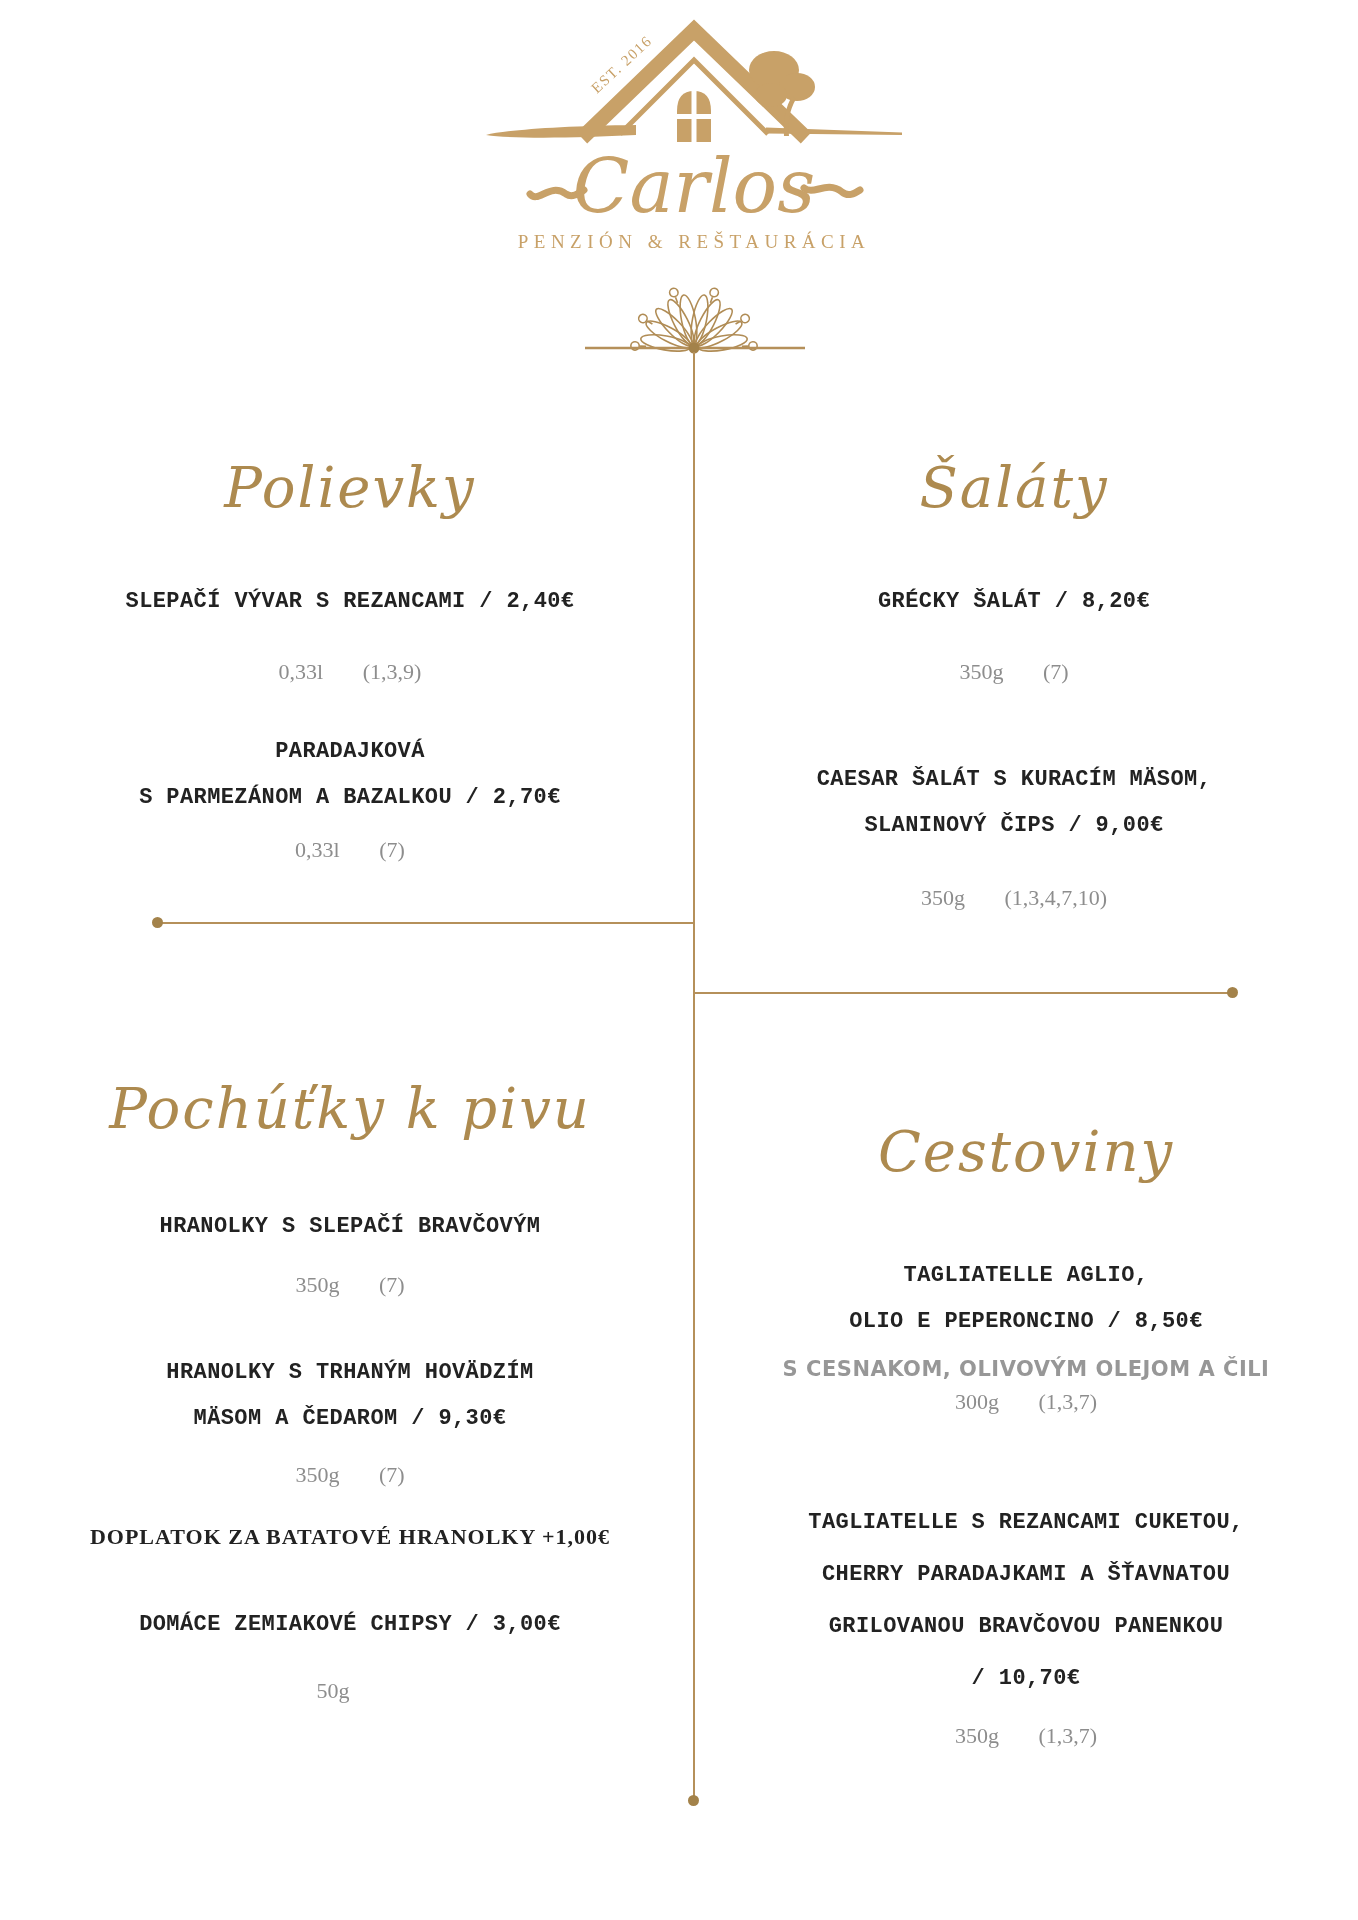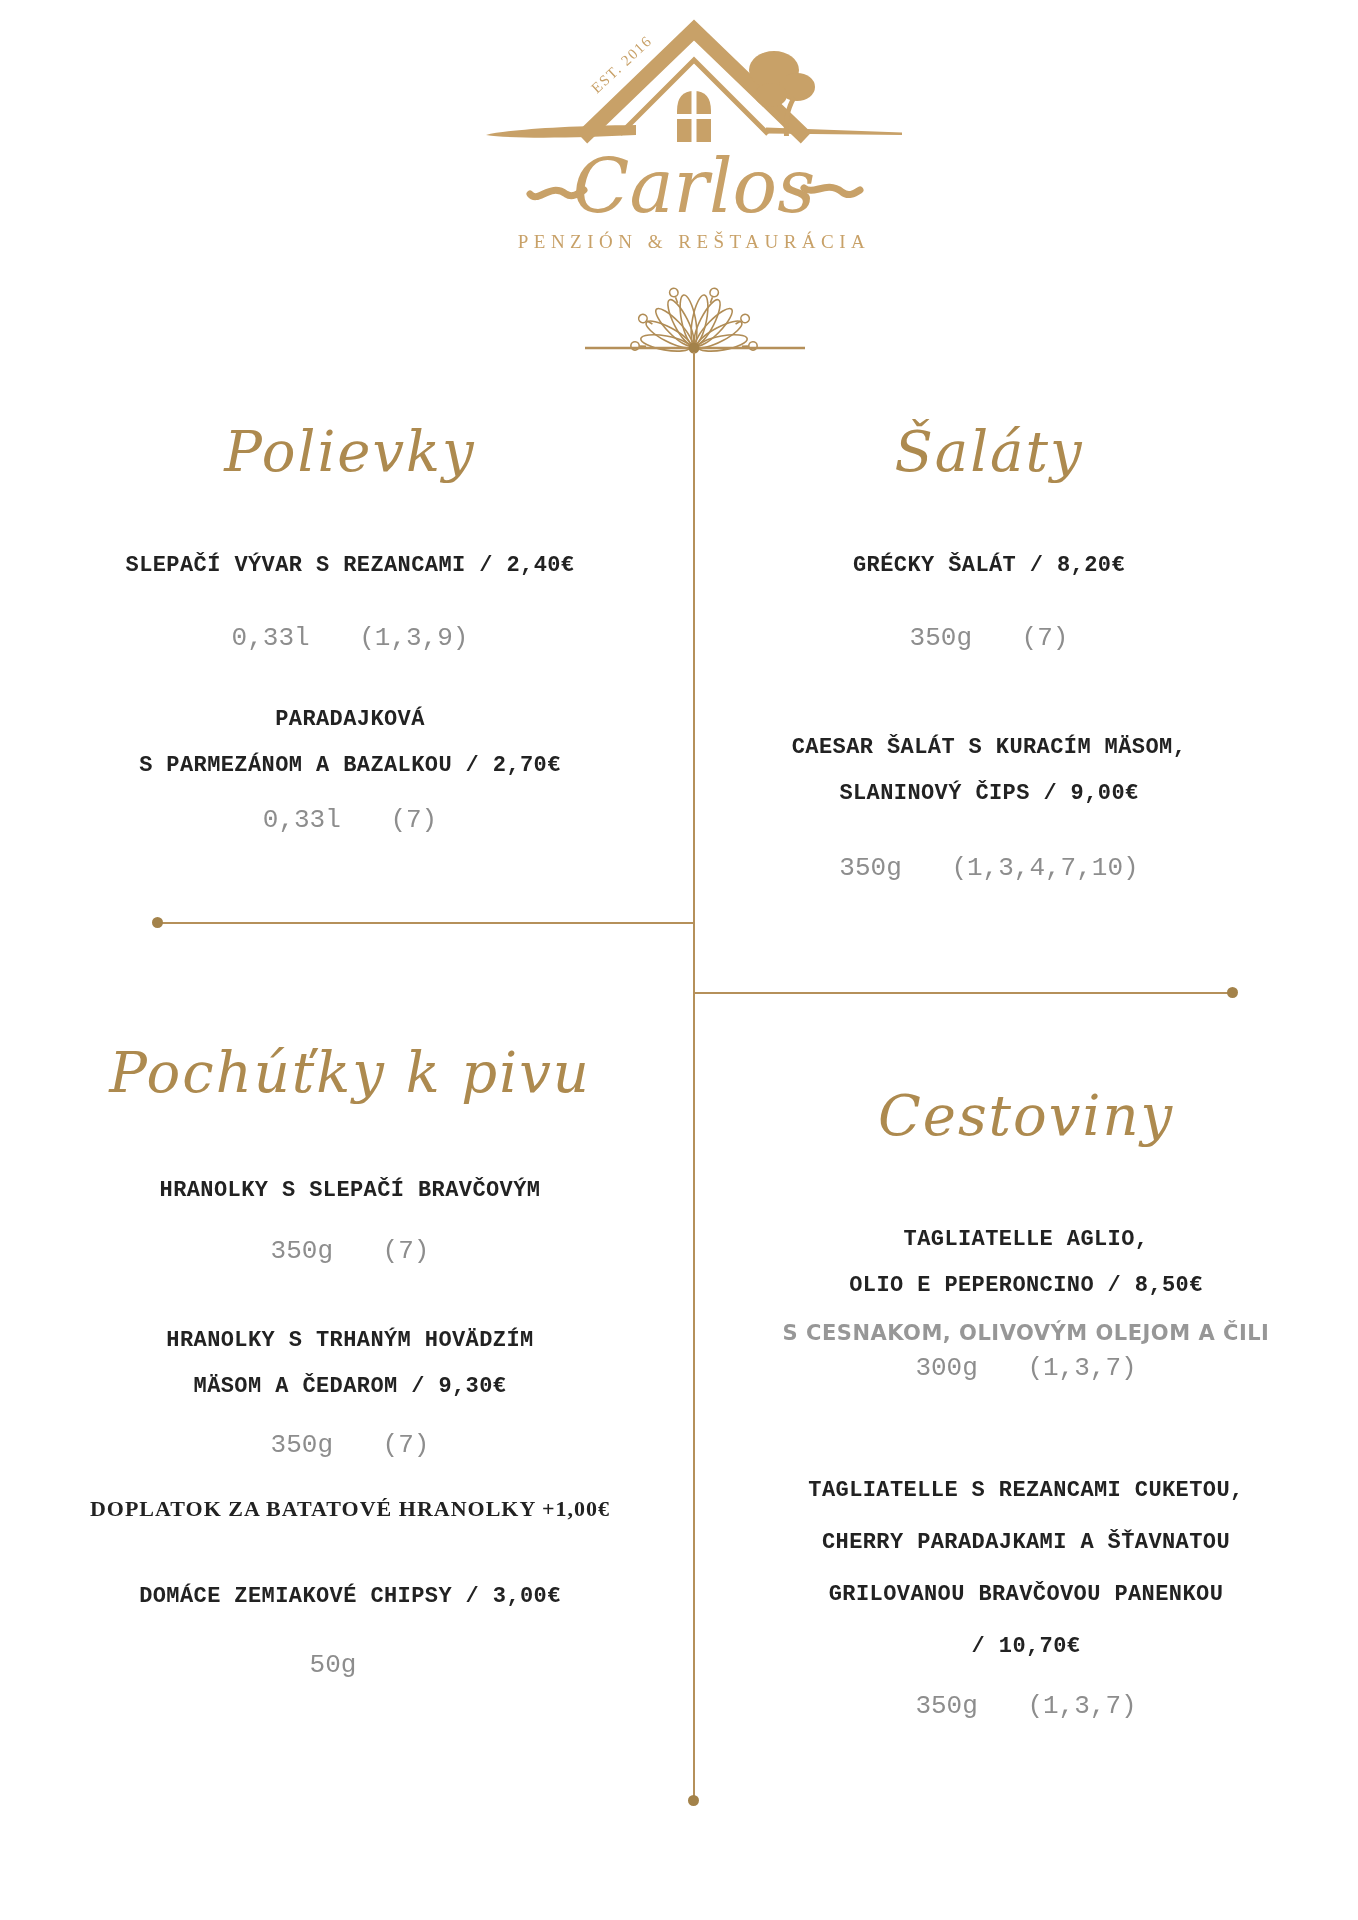--- a/index.html
+++ b/index.html
@@ -14,34 +14,34 @@
   .vline{position:absolute;left:693px;top:352px;width:2px;height:1448px;background:#b5905a;}
   .rule{position:absolute;height:2px;background:#b5905a;}
   .rule-left{left:158px;top:922px;width:536px;}
   .rule-right{left:694px;top:992px;width:538px;}
   .dot{position:absolute;width:11px;height:11px;border-radius:50%;background:#a3824a;}
   .dot-left{left:152px;top:917px;}
   .dot-right{left:1227px;top:987px;}
   .dot-bottom{left:688px;top:1795px;}
 
   
-  .menu-section{position:absolute;text-align:center;}
+  .menu-section{position:absolute;text-align:center;margin-top:36px;}
   .sec-polievky{left:40px;top:418px;width:620px;}
-  .sec-salaty{left:679px;top:418px;width:620px;}
+  .sec-salaty{left:704px;top:418px;width:620px;}
   .sec-pochutky{left:40px;top:1039px;width:620px;}
   .sec-cestoviny{left:716px;top:1082px;width:620px;}
 
   .script{font-family:"DejaVu Serif",serif;font-style:italic;font-weight:400;
           color:#ad8a4f;font-size:56px;line-height:1.2;margin:0;letter-spacing:2px;}
 
   .item{margin-top:42px;}
   .line{font-family:Liberation Mono, monospace;font-weight:600;color:#222222;
         font-size:22px;line-height:46px;white-space:nowrap;letter-spacing:0.4px;text-align:center;}
   .item.tall .line{line-height:52px;}
-  .meta{margin-top:16px;font-family:Liberation Mono, monospace;color:#8d8d8d;font-size:26px;}
+  .meta{margin-top:16px;font-family:Liberation Serif, serif;color:#8d8d8d;font-size:22px;}
   .meta .allergens{margin-left:34px;}
   .desc{margin-top:12px;font-family:"DejaVu Sans",sans-serif;color:#979797;
         font-size:21px;letter-spacing:0.5px;white-space:nowrap;font-weight:bold;}
   .note{margin-top:36px;font-family:"Liberation Serif",serif;font-weight:600;color:#222222;
         font-size:22px;letter-spacing:1px;white-space:nowrap;}
 
   .sec-polievky .i1,.sec-salaty .i1{margin-top:58px;}
   .sec-polievky .i1 .meta,.sec-salaty .i1 .meta{margin-top:34px;}
   .sec-polievky .i2{margin-top:44px;}
   .sec-salaty .i2{margin-top:72px;}

